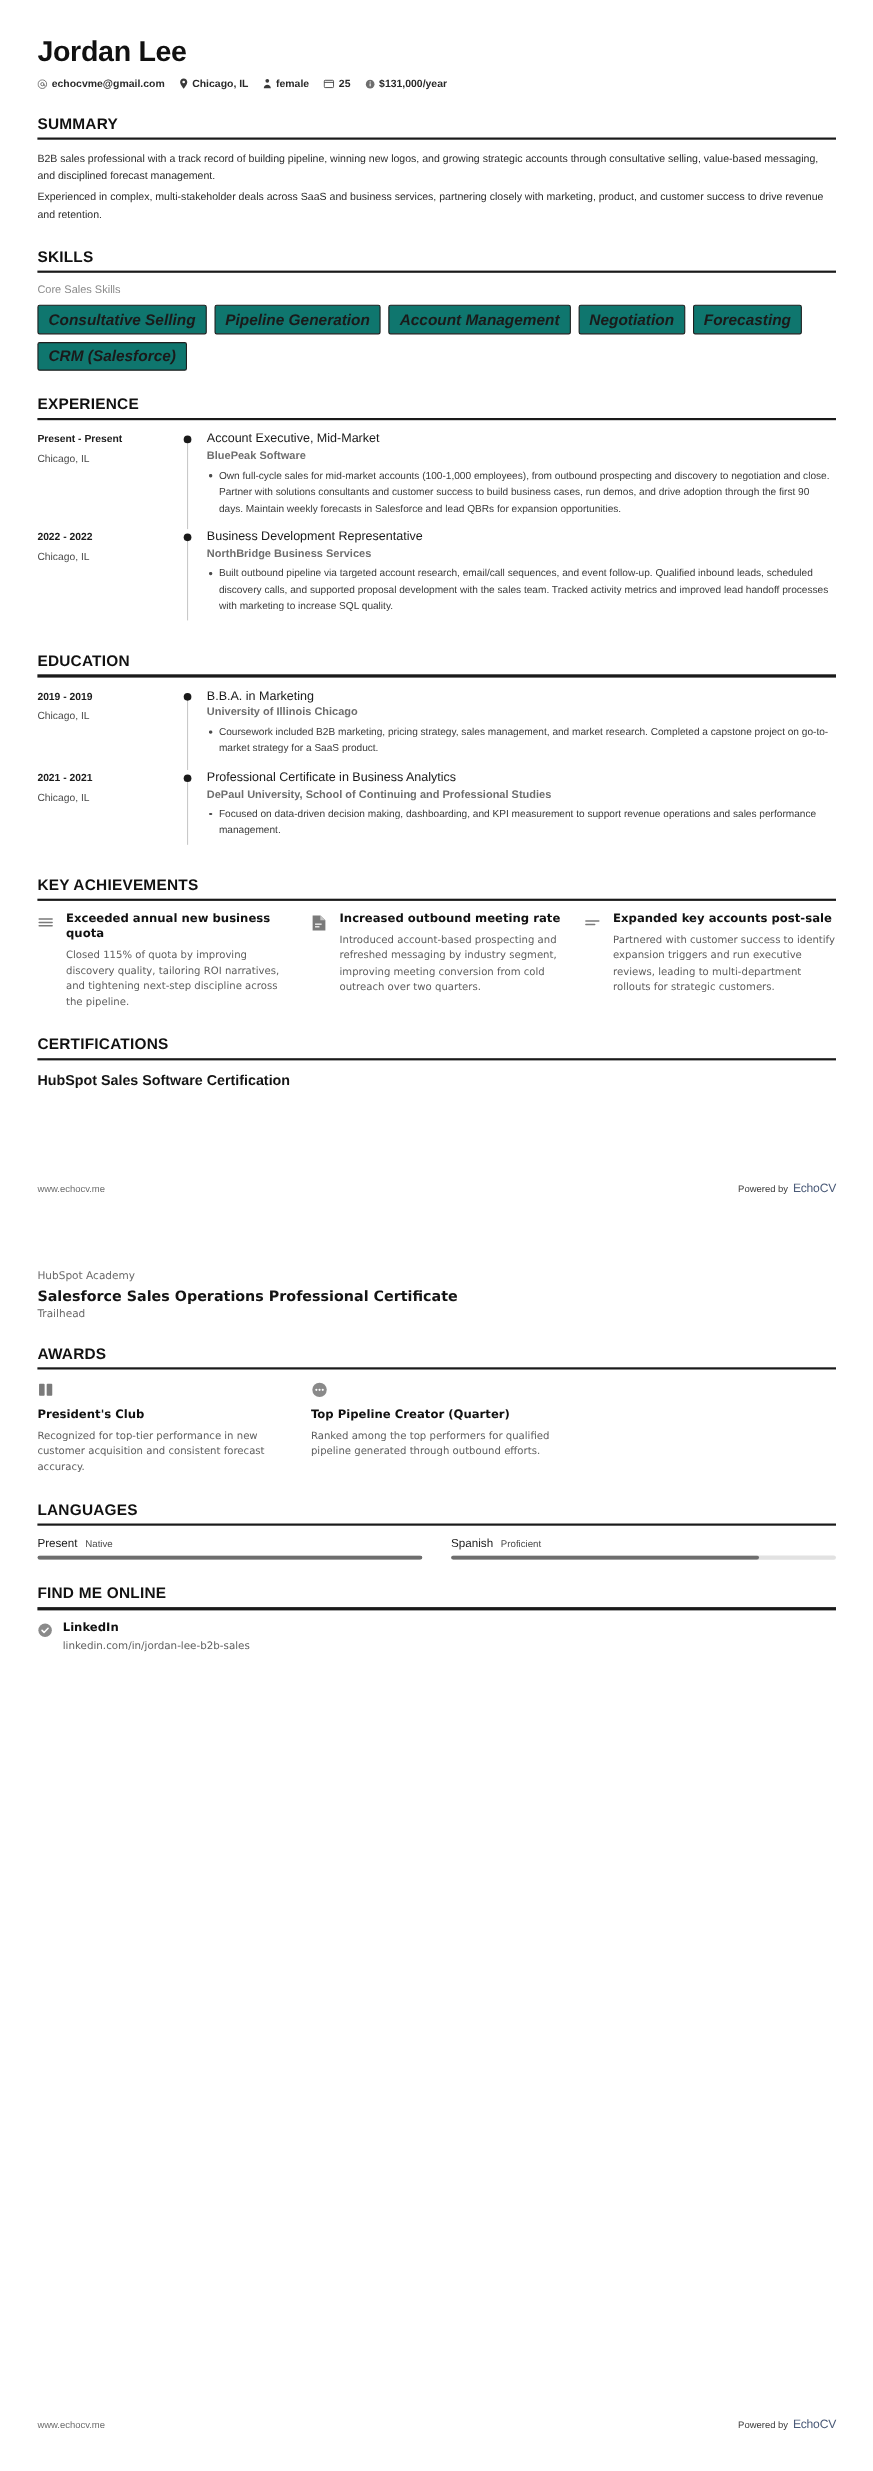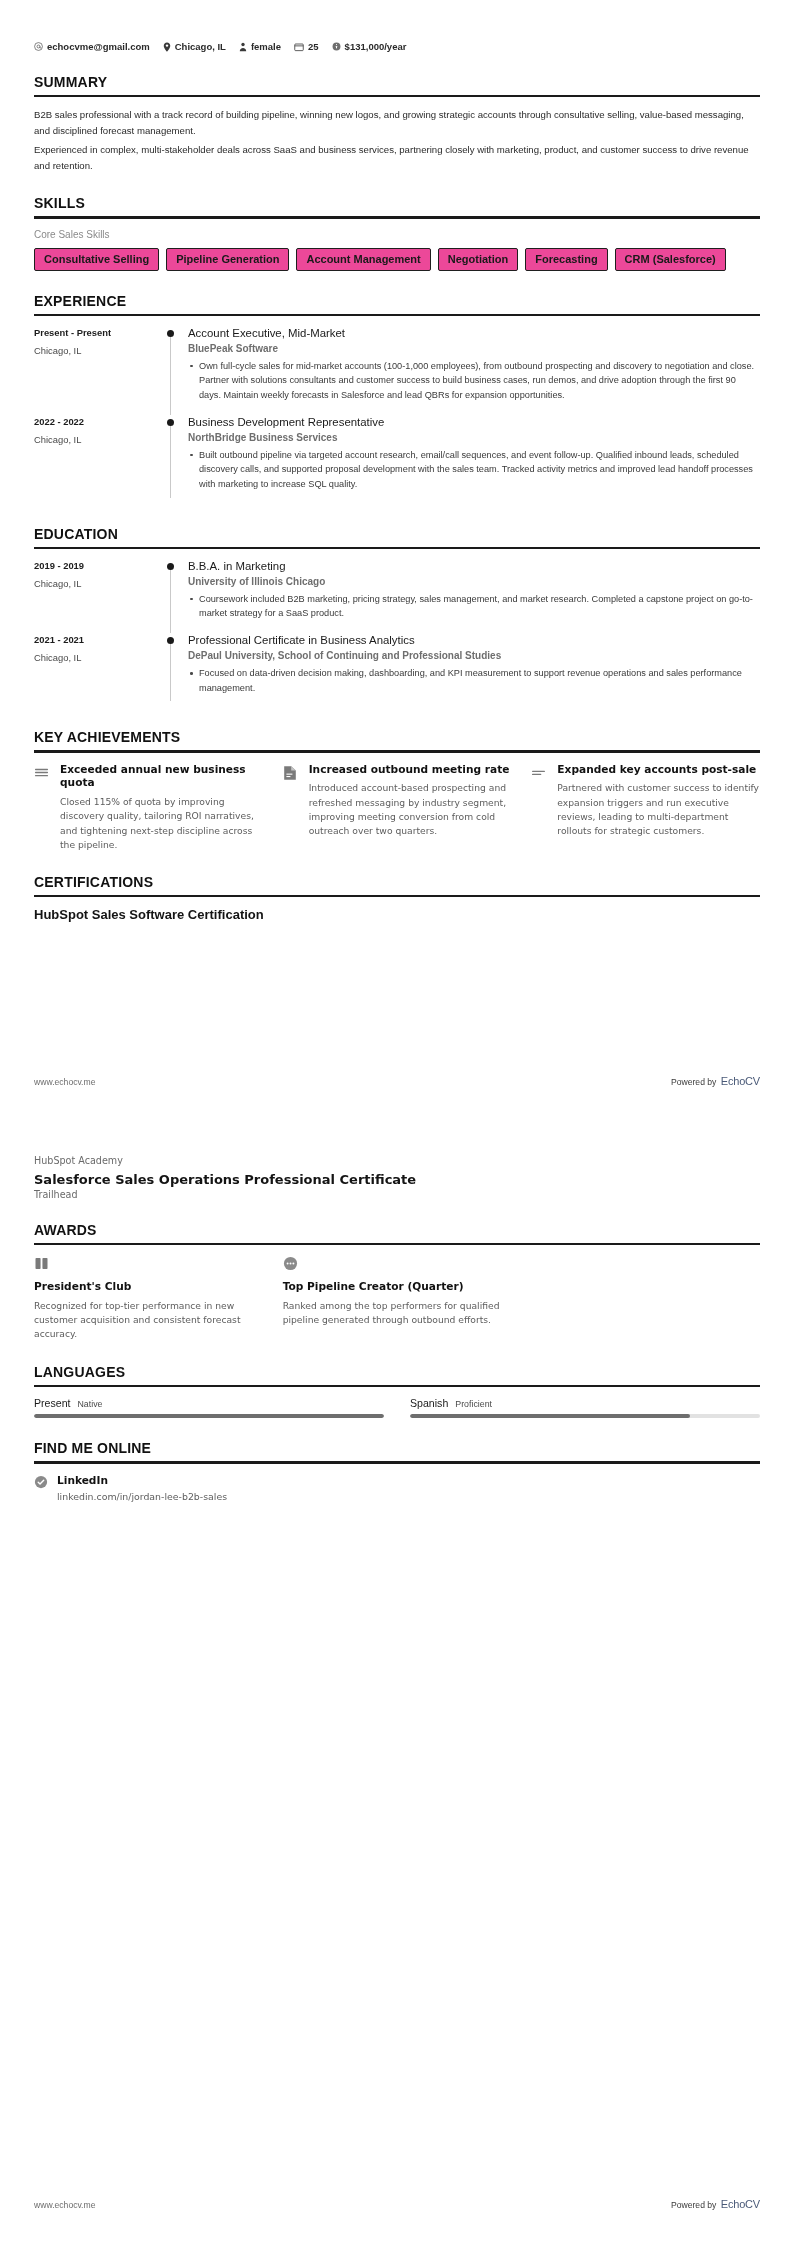--- a/index.html
+++ b/index.html
@@ -89,25 +89,26 @@
   }
   .skill-tags {
     display: flex;
     flex-wrap: wrap;
     gap: 7px;
   }
   .skill-tag {
     border: 1.3px solid #1f1f1f;
     border-radius: 2px;
     padding: 4.5px 9px;
-    font-size: 11px;
+    font-size: 14px;
     font-weight: bold;
     color: #1a1a1a;
-    background: #ec4899;
+    background: #0f766e;
     line-height: 1.1;
+    font-style: italic;
   }
 
   
   .tl-entry {
     display: flex;
     align-items: stretch;
     position: relative;
   }
   .tl-left {
     width: 128px;
@@ -343,20 +344,21 @@
     letter-spacing: -0.2px;
   }
 </style>
 </head>
 <body>
 
 <div class="page page-1">
   <div class="content">
 
     <div class="hdr">
+      <div class="hdr-name">Jordan Lee</div>
       <div class="hdr-contacts">
 
         <div class="contact">
           <span>
             <svg width="9" height="9" viewBox="0 0 16 16">
                 <circle cx="8" cy="8" r="7" fill="none" stroke="#4a4a4a" stroke-width="1.2"></circle>
                 <circle cx="8" cy="8" r="2.6" fill="none" stroke="#4a4a4a" stroke-width="1.2"></circle>
                 <path d="M10.6 8 v2.3 a2 2 0 0 0 2.2 0" fill="none" stroke="#4a4a4a" stroke-width="1.2"></path>
               </svg>
           </span>

